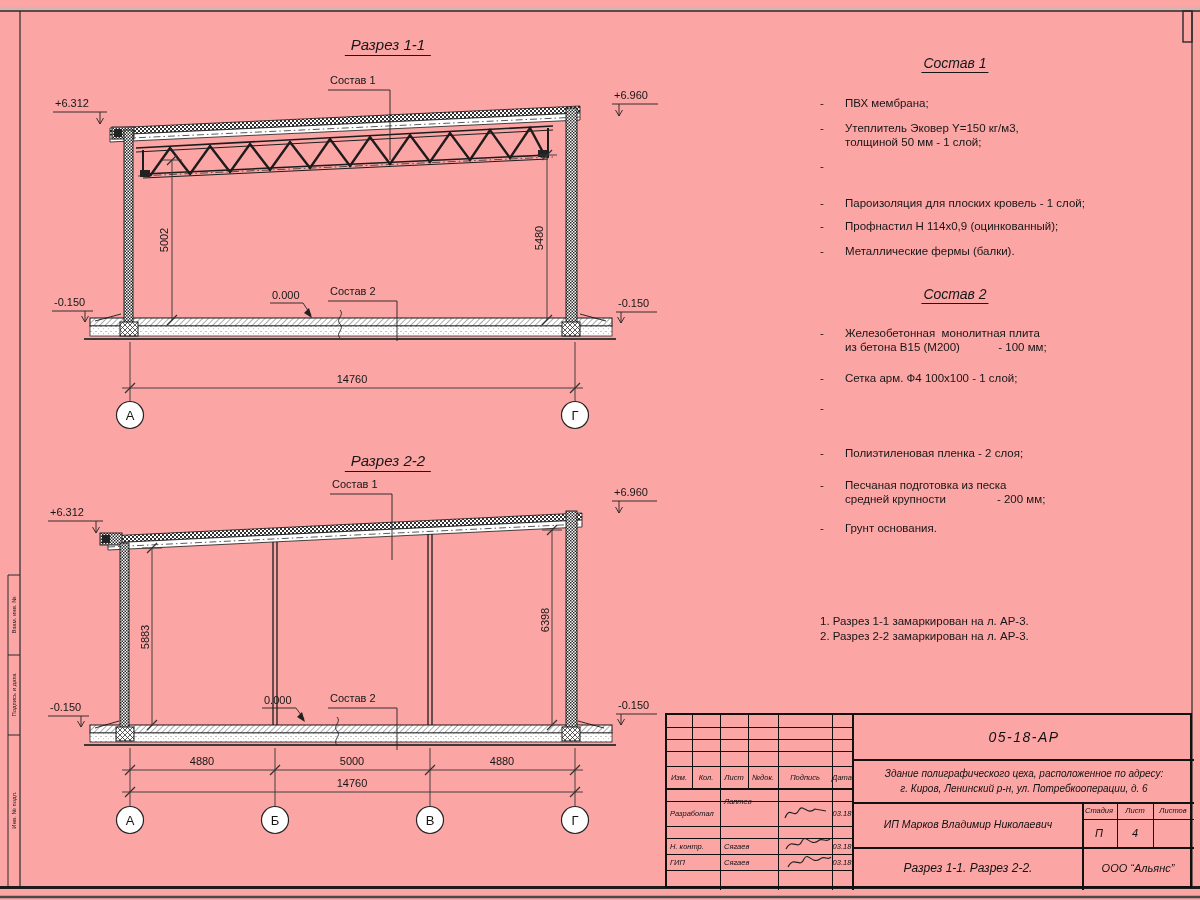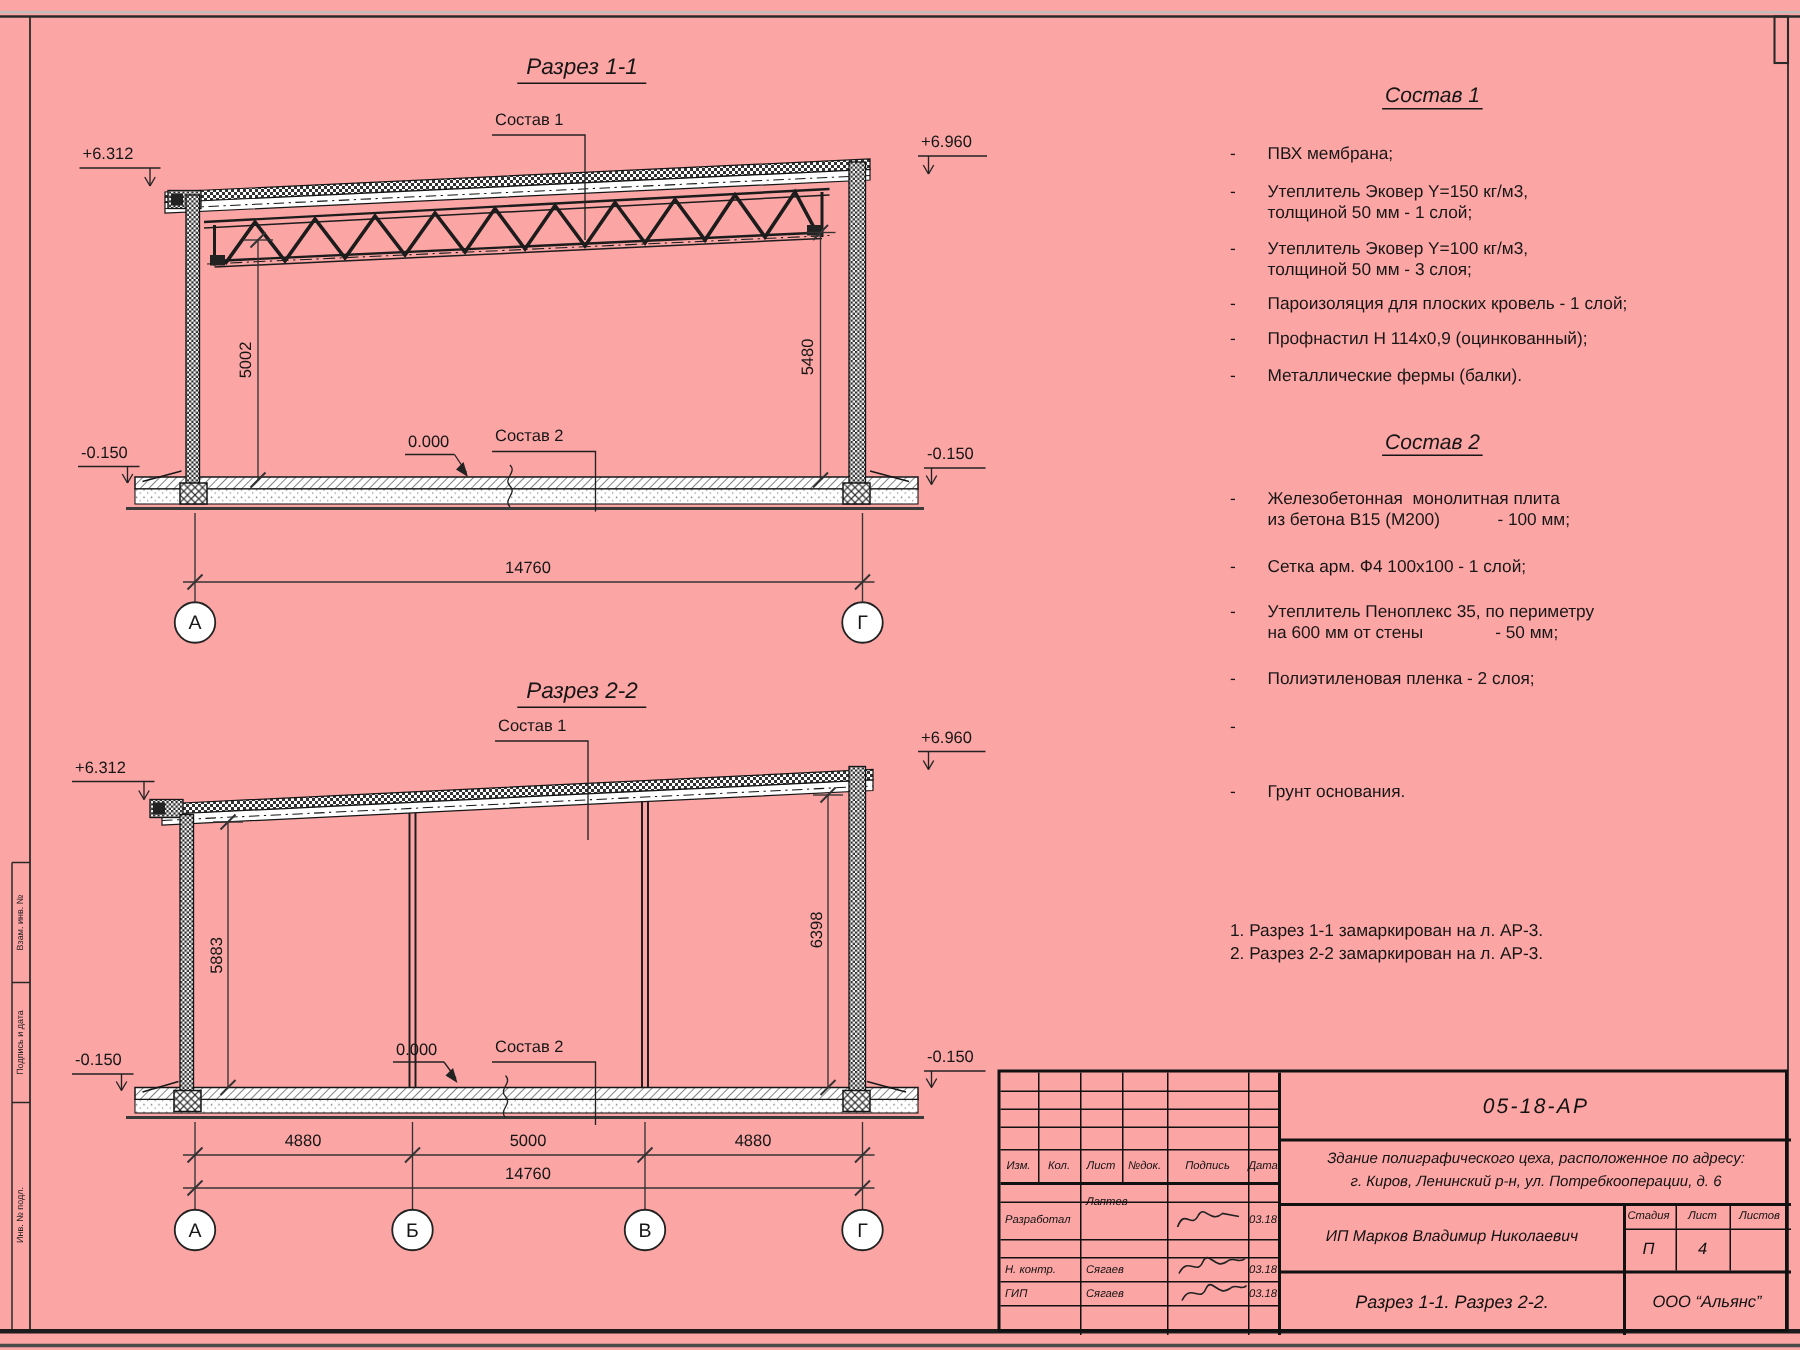--- a/index.html
+++ b/index.html
@@ -294,22 +294,20 @@
       <span class="dash">-</span>
       <div class="txt">ПВХ мембрана;</div>
     </div>
 <div class="li" style="top:121px;">
       <span class="dash">-</span>
       <div class="txt">Утеплитель Эковер Y=150 кг/м3,
 толщиной 50 мм - 1 слой;</div>
     </div>
 <div class="li" style="top:159px;">
       <span class="dash">-</span>
-      <div class="txt">Утеплитель Эковер Y=100 кг/м3,
-толщиной 50 мм - 3 слоя;</div>
     </div>
 <div class="li" style="top:196px;">
       <span class="dash">-</span>
       <div class="txt">Пароизоляция для плоских кровель - 1 слой;</div>
     </div>
 <div class="li" style="top:219px;">
       <span class="dash">-</span>
       <div class="txt">Профнастил Н 114х0,9 (оцинкованный);</div>
     </div>
 <div class="li" style="top:244px;">
@@ -322,29 +320,29 @@
       <span class="dash">-</span>
       <div class="txt">Железобетонная  монолитная плита
 из бетона В15 (М200)            - 100 мм;</div>
     </div>
 <div class="li" style="top:371px;">
       <span class="dash">-</span>
       <div class="txt">Сетка арм. Ф4 100х100 - 1 слой;</div>
     </div>
 <div class="li" style="top:401px;">
       <span class="dash">-</span>
-      <div class="txt">Утеплитель Пеноплекс 35, по периметру
-на 600 мм от стены               - 50 мм;</div>
     </div>
 <div class="li" style="top:446px;">
       <span class="dash">-</span>
       <div class="txt">Полиэтиленовая пленка - 2 слоя;</div>
     </div>
 <div class="li" style="top:478px;">
       <span class="dash">-</span>
+      <div class="txt">Песчаная подготовка из песка
+средней крупности                - 200 мм;</div>
     </div>
 <div class="li" style="top:521px;">
       <span class="dash">-</span>
       <div class="txt">Грунт основания.</div>
     </div>
 
 <div class="note" style="left:820px;top:614px;">1. Разрез 1-1 замаркирован на л. АР-3.</div>
 <div class="note" style="left:820px;top:629px;">2. Разрез 2-2 замаркирован на л. АР-3.</div>
 
 <span class="strip-label" style="left:14px;top:615px;">Взам. инв. №</span>

